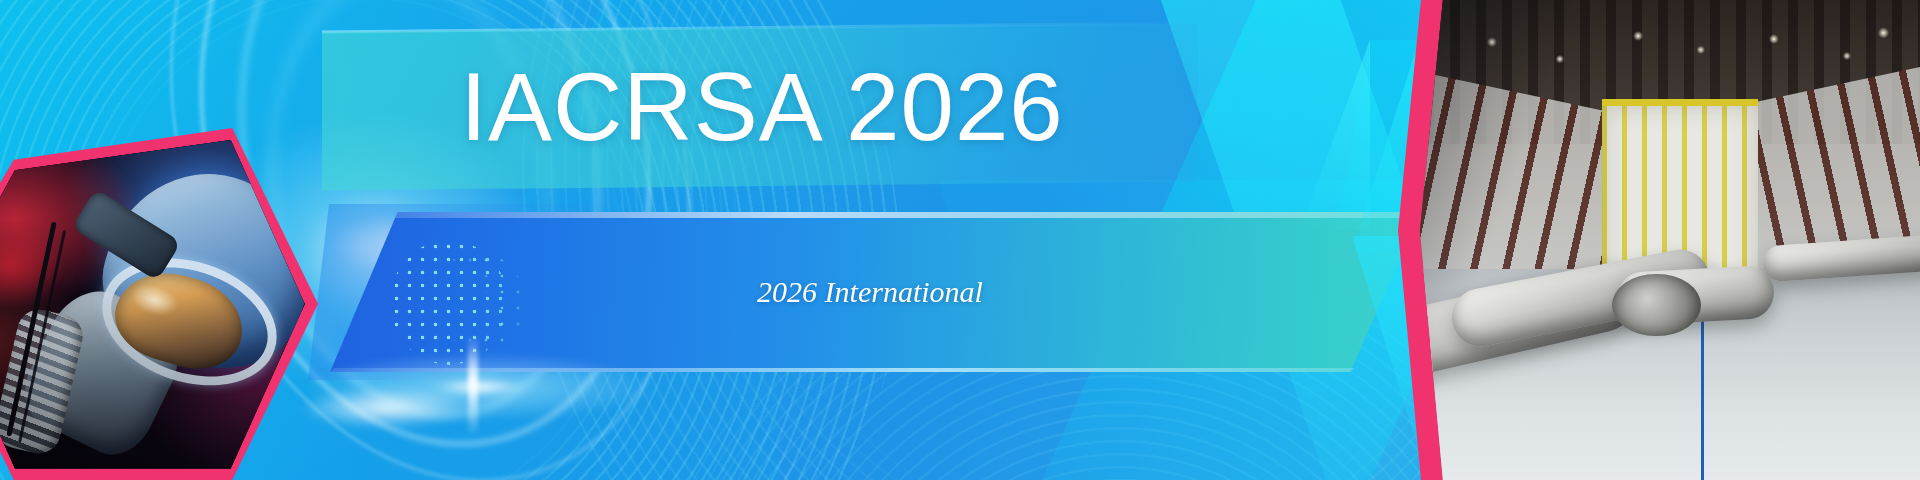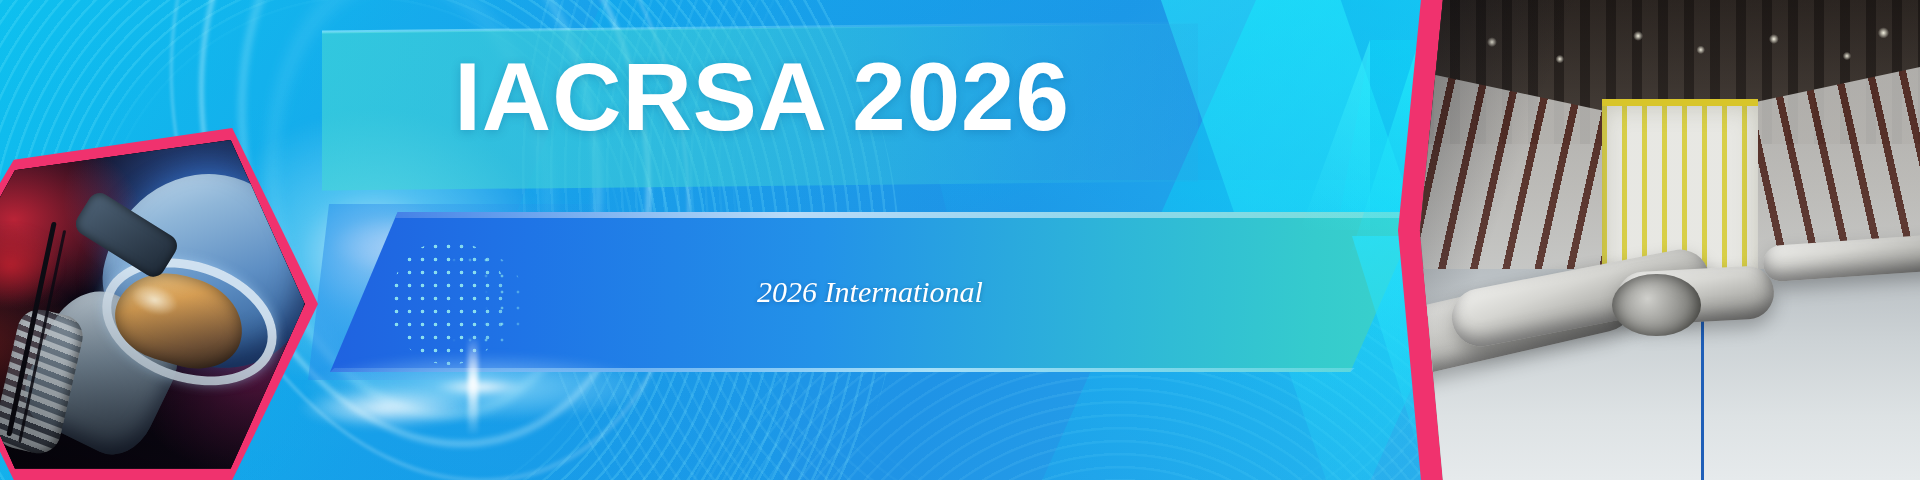--- a/index.html
+++ b/index.html
@@ -138,25 +138,25 @@
     background:linear-gradient(95deg,rgba(68,214,214,.62) 0%,rgba(60,205,215,.58) 45%,rgba(48,185,225,.42) 78%,rgba(40,170,230,.22) 100%);
     transform:skewY(-0.6deg);
   }
   .title-band-edge{
     position:absolute;left:322px;top:26px;width:876px;height:3px;
     background:linear-gradient(90deg,rgba(180,250,255,.55),rgba(180,250,255,0));
     transform:skewY(-0.6deg);
   }
 
   .title{
-    position:absolute;left:312px;top:42px;width:900px;height:110px;
+    position:absolute;left:312px;top:52px;width:900px;height:110px;
     display:flex;align-items:center;justify-content:center;
     color:#ffffff;
     font-family:"Liberation Sans", sans-serif;
-    font-weight:700;
+    font-weight:400;
     font-size:96px;
     letter-spacing:1px;
     line-height:1;
     white-space:nowrap;
     text-shadow:0 2px 10px rgba(0,70,130,.25);
     text-align:right;
   }
 
   
   .sub-band-wrap{

